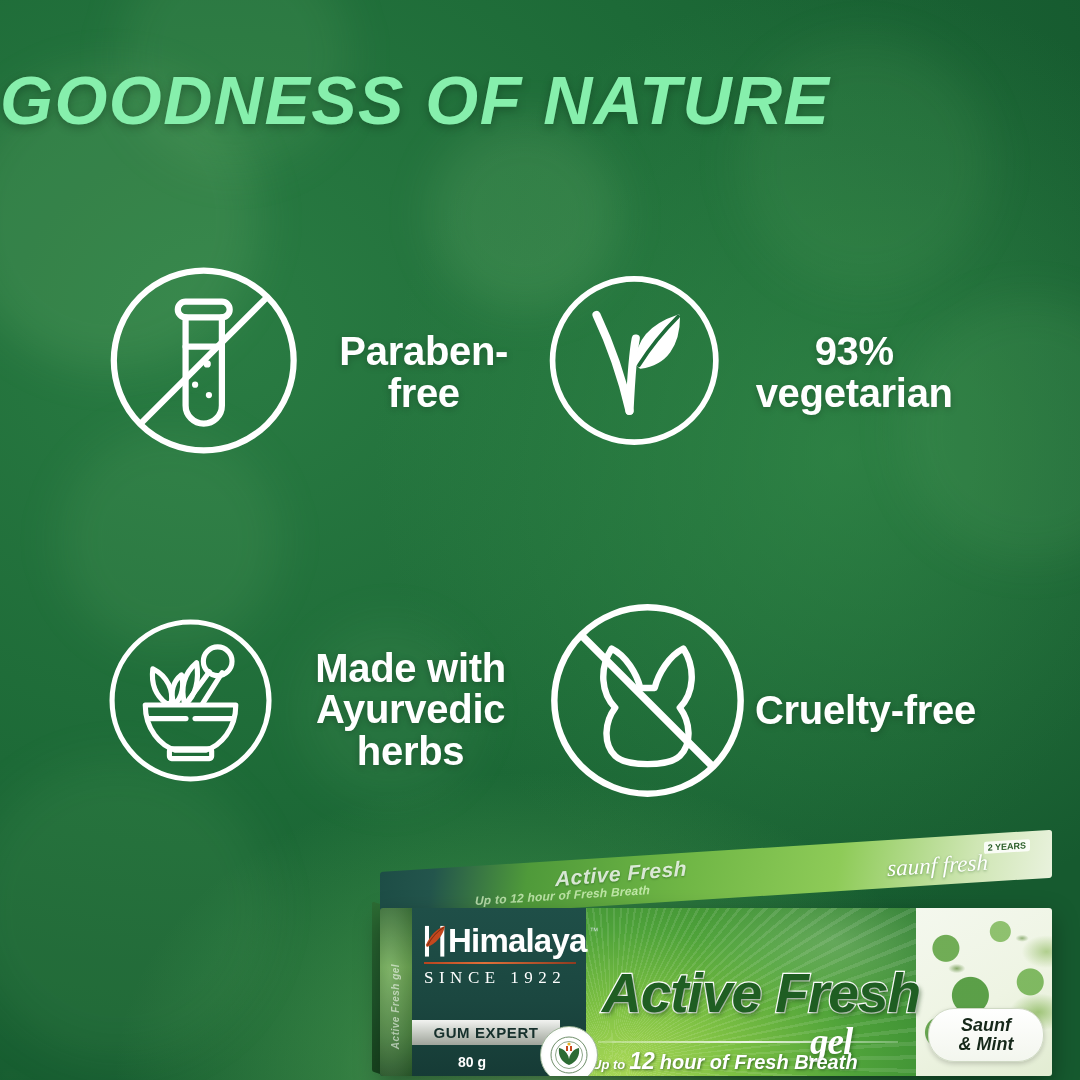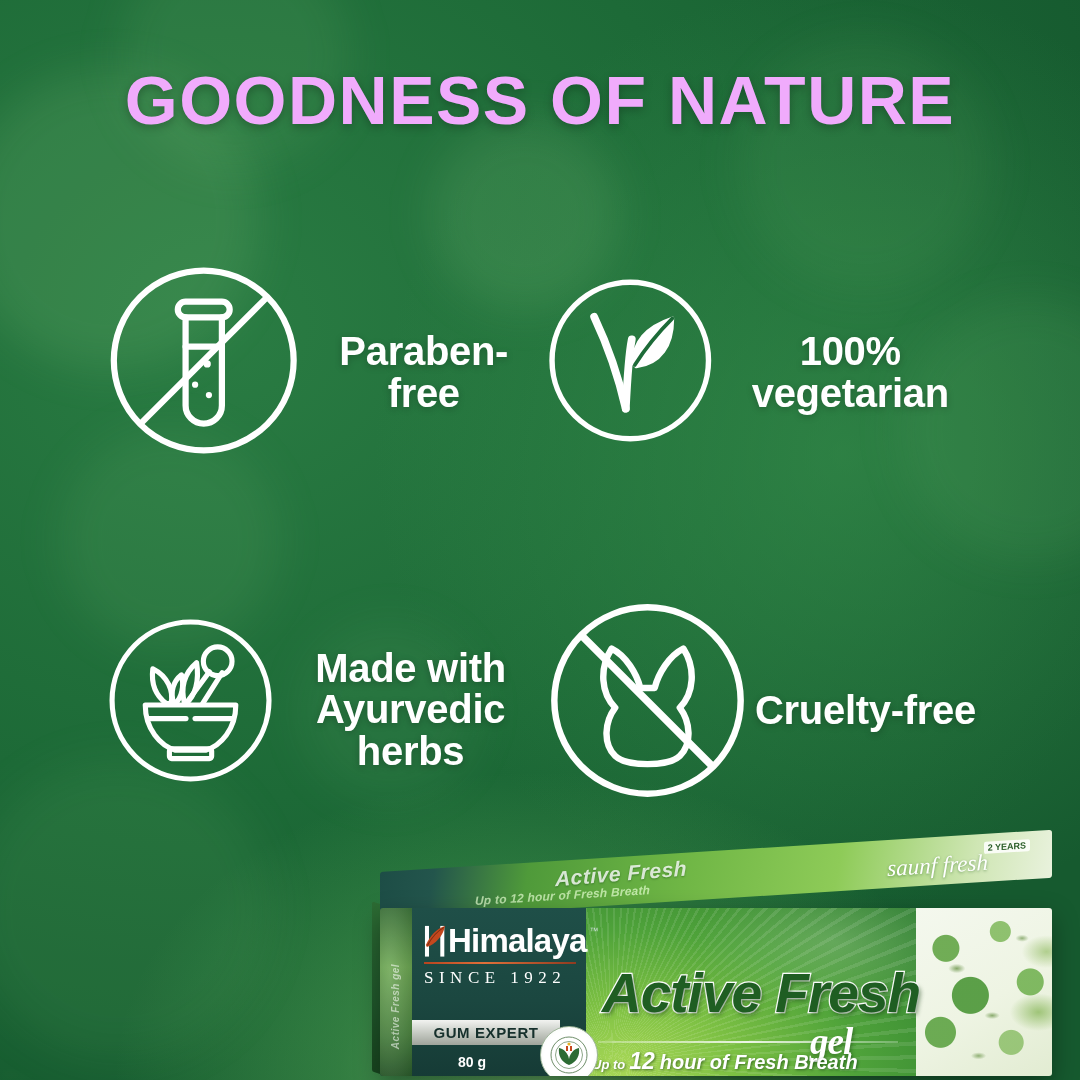--- a/index.html
+++ b/index.html
@@ -29,22 +29,22 @@
   .bokeh.b8{left:-30px;top:760px;width:300px;height:300px;background:rgba(120,200,120,0.10);}
   .rays{position:absolute;left:0;right:0;bottom:0;height:430px;
     background:
       conic-gradient(from 200deg at 50% 118%, rgba(180,235,160,0.0) 0deg, rgba(185,240,165,0.16) 12deg, rgba(180,235,160,0.0) 22deg,
                      rgba(180,235,160,0.0) 30deg, rgba(185,240,165,0.13) 40deg, rgba(180,235,160,0.0) 50deg,
                      rgba(180,235,160,0.0) 58deg, rgba(185,240,165,0.15) 68deg, rgba(180,235,160,0.0) 80deg);
     filter:blur(6px);opacity:.9;}
 
   
   .headline{
-    position:absolute;left:0;right:0;top:66px;text-align:center;
-    color:#f0abfc;font-weight:bold;
+    position:absolute;left:0;right:0;top:66px;
+    color:#86efac;font-weight:bold;font-style:italic;
     font-size:68px;letter-spacing:1.5px;line-height:1;
     text-shadow:0 3px 10px rgba(0,0,0,0.25);
     font-family:"Liberation Sans", sans-serif;
   }
 
   
   .features{position:absolute;left:100px;top:185px;width:880px;
     display:grid;grid-template-columns:1fr 1fr;grid-template-rows:350px 330px;}
   .feature{display:flex;flex-direction:row;align-items:center;}
   .feature .icon-wrap{width:215px;height:215px;}
@@ -204,21 +204,21 @@
     <div class="feature f2">
       <div class="icon-wrap">
         <svg viewBox="0 0 120 120" fill="none" stroke="#ffffff" stroke-width="3.6" stroke-linecap="round" stroke-linejoin="round">
           <circle cx="60" cy="60" r="52"></circle>
           <path d="M36 31 C44 48 52 70 57 92" stroke-width="5.2"></path>
           <path d="M57 92 C58 72 59 56 61 46" stroke-width="5.2"></path>
           <path d="M62 62 C62 48 70 38 88 32 C88 50 80 62 64 64 Z" fill="#ffffff" stroke="#ffffff" stroke-width="2.4"></path>
           <path d="M88 32 C78 42 70 52 63 63" stroke="#1d6b38" stroke-width="2.4"></path>
         </svg>
       </div>
-      <div class="label">100% vegetarian</div>
+      <div class="label">93% vegetarian</div>
     </div>
 
     <div class="feature f3">
       <div class="icon-wrap">
         <svg viewBox="0 0 120 120" fill="none" stroke="#ffffff" stroke-width="3.4" stroke-linecap="round" stroke-linejoin="round">
           <circle cx="60" cy="60" r="52"></circle>
           <path d="M30 63 H90 C90 79 80 90 70 93 H50 C40 90 30 79 30 63 Z"></path>
           <line x1="32" y1="72" x2="57" y2="72"></line>
           <line x1="63" y1="72" x2="88" y2="72"></line>
           <rect x="46" y="92" width="28" height="6.5" rx="1.5"></rect>
@@ -304,18 +304,22 @@
 
         <div class="af-title">Active Fresh</div>
         <div class="af-gel">gel</div>
         <div class="af-rule"></div>
         <div class="af-claim">
           <span class="small">Up to</span>
           <span class="big">12</span>
           <span class="rest">hour of Fresh Breath</span>
         </div>
 
+        <div class="flavor-pill">
+          <span>Saunf</span>
+          <span>&amp; Mint</span>
+        </div>
       </div>
 
     </div>
   </div>
 
 </div>
 
 </body></html>

